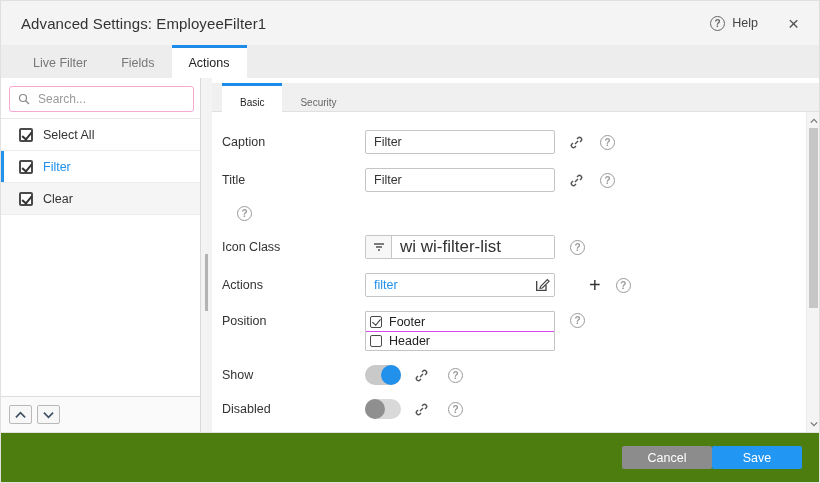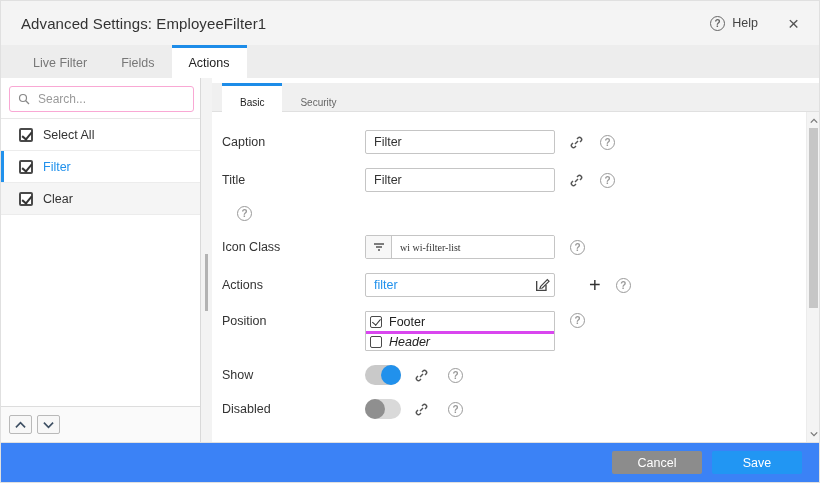--- a/index.html
+++ b/index.html
@@ -59,48 +59,48 @@
   .row.top { align-items:flex-start; }
   .row-label { width:143px; flex:0 0 auto; font-size:12.5px; color:#333; }
   .row.top .row-label { padding-top:3px; }
   .txt { width:190px; height:24px; border:1px solid #c5c5c5; border-radius:2px; padding:0 8px; font-size:12.5px; color:#333; font-family:inherit; outline:none; }
 
   .link-ic { margin-left:13px; display:flex; align-items:center; cursor:pointer; }
   .help-ic { width:15px; height:15px; border:1.4px solid #9a9a9a; border-radius:50%; color:#9a9a9a; font-size:10px; font-weight:bold; display:flex; align-items:center; justify-content:center; margin-left:15px; flex:0 0 auto; cursor:pointer; }
 
   .group { display:flex; width:190px; height:24px; border:1px solid #c5c5c5; border-radius:2px; overflow:hidden; }
   .group-prefix { width:26px; flex:0 0 auto; background:#f7f7f7; border-right:1px solid #c5c5c5; display:flex; align-items:center; justify-content:center; }
-  .group input { border:none; outline:none; flex:1 1 auto; min-width:0; padding:0 8px; font-size:10px; color:#333; font-family:Liberation Serif, serif; }
+  .group input { border:none; outline:none; flex:1 1 auto; min-width:0; padding:0 8px; font-size:17px; color:#333; font-family:Liberation Sans, sans-serif; }
 
   .action-box { width:190px; height:24px; border:1px solid #c5c5c5; border-radius:2px; display:flex; align-items:center; padding:0 2px 0 8px; }
   .action-val { flex:1 1 auto; font-size:12.5px; color:#2191ec; }
   .edit-btn { width:20px; height:20px; display:flex; align-items:center; justify-content:center; cursor:pointer; }
   .plus-btn { margin-left:34px; font-size:20px; color:#333; line-height:1; cursor:pointer; font-weight:400; }
   .row .plus-btn + .help-ic { margin-left:15px; }
 
   .listbox { width:190px; border:1px solid #c5c5c5; border-radius:1px; }
   .lb-opt { height:19px; display:flex; align-items:center; gap:7px; padding-left:4px; font-size:12.5px; color:#222; cursor:pointer; }
-  .lb-opt + .lb-opt { border-top:3px solid #d946ef;font-style:italic; }
+  .lb-opt + .lb-opt { border-top:1px solid #d946ef; }
 
   .toggle { width:36px; height:20px; border-radius:10px; background:#cfcfcf; position:relative; flex:0 0 auto; cursor:pointer; }
   .knob { position:absolute; top:0; width:20px; height:20px; border-radius:50%; }
   .toggle[data-state="on"] { background:#c9c9c9; }
   .toggle[data-state="on"] .knob { left:16px; background:#2191ec; }
   .toggle[data-state="off"] { background:#d9d9d9; }
   .toggle[data-state="off"] .knob { left:0; background:#8f8f8f; }
   .toggle + .link-ic { margin-left:12px; }
 
   
   .vscroll { position:absolute; top:0; right:0; bottom:0; width:13px; background:#f4f4f4; border-left:1px solid #ececec; }
   .vs-arrow { position:absolute; left:0; width:13px; height:13px; display:flex; align-items:center; justify-content:center; cursor:pointer; }
   .vs-arrow.up { top:2px; } .vs-arrow.down { bottom:2px; }
   .vs-thumb { position:absolute; left:2px; width:9px; top:16px; height:180px; background:#c6c6c6; cursor:pointer; }
 
   
-  .dlg-footer { flex:0 0 auto; height:40px; border-top:1px solid #e0e0e0; background:#3b82f6; display:flex; align-items:center; justify-content:flex-end; gap:10px; padding-right:17px; }
+  .dlg-footer { flex:0 0 auto; height:50px; border-top:1px solid #e0e0e0; background:#4d7c0f; display:flex; align-items:center; justify-content:flex-end; padding-right:17px; }
   .btn { width:90px; height:23px; border:none; border-radius:2px; color:#fff; font-size:12.5px; font-family:inherit; cursor:pointer; }
   .btn.cancel { background:#8c8c8c; }
   .btn.save { background:#2196f3; }
 </style>
 </head>
 <body>
 
 <div class="dialog">
 
   <div class="hdr">

